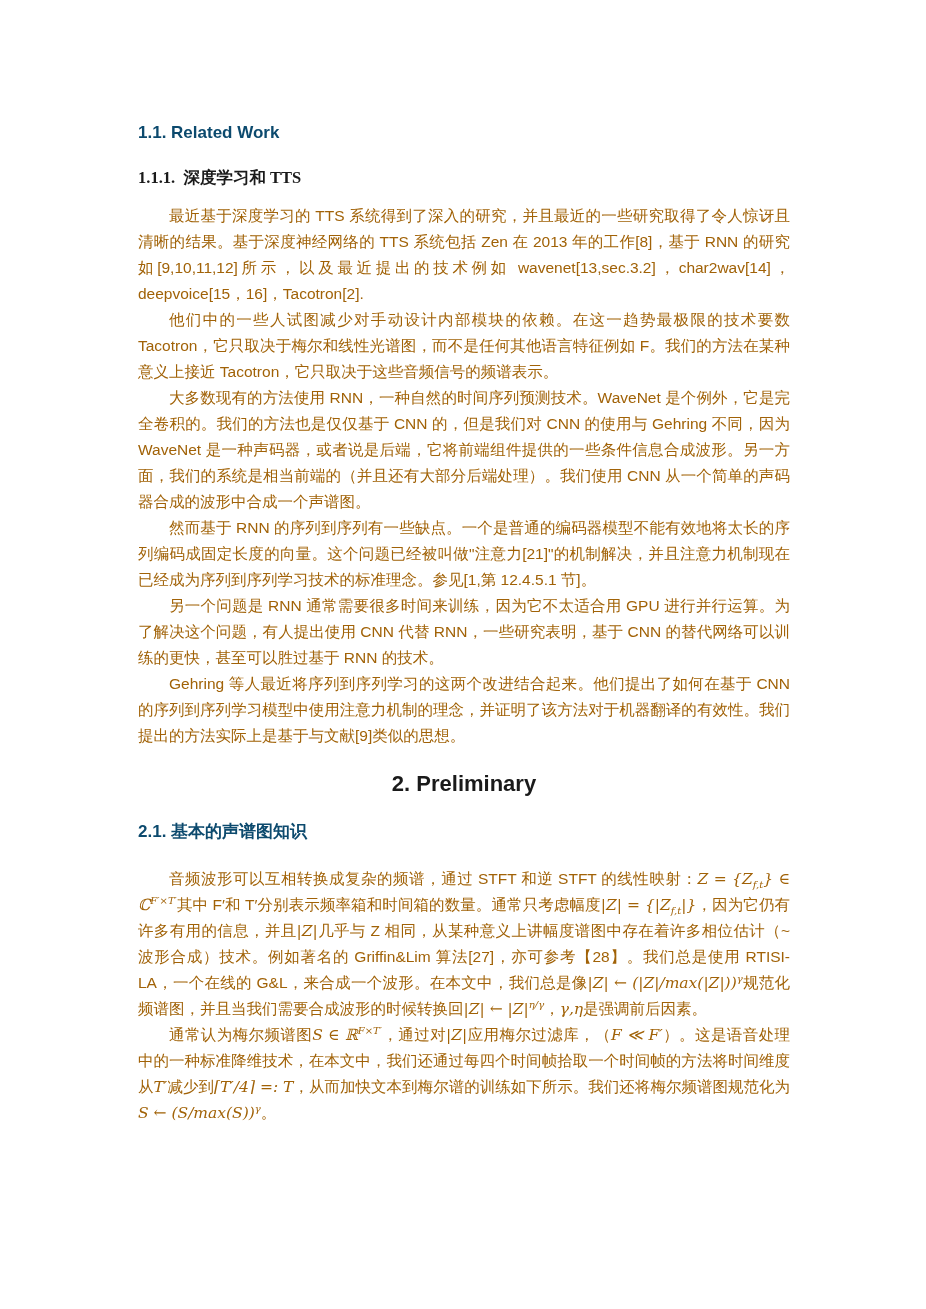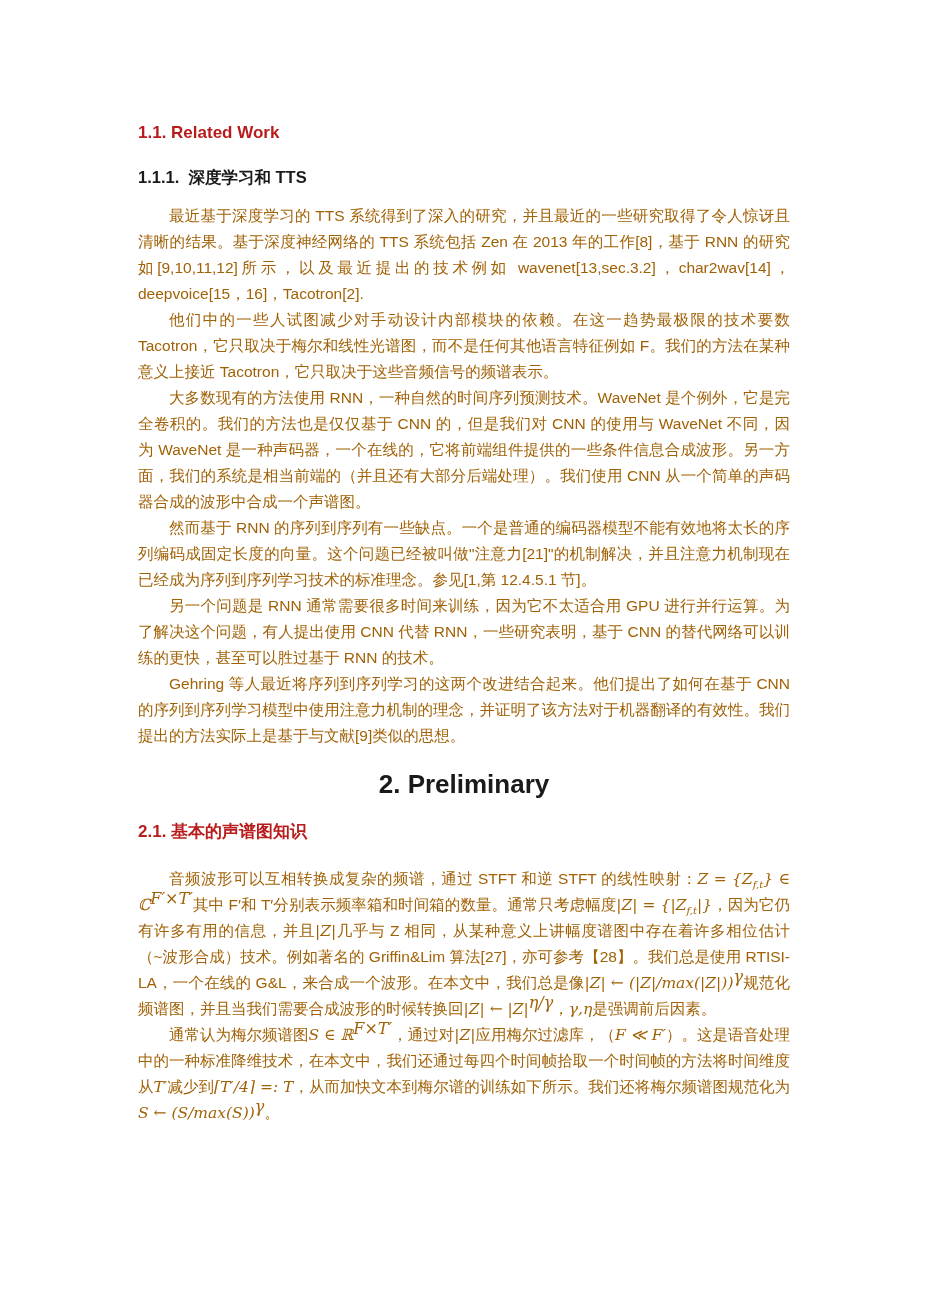--- a/index.html
+++ b/index.html
@@ -15,62 +15,63 @@
     background: #ffffff;
     padding: 122px 136px 0 138px;
     overflow: hidden;
   }
   .content { width: 652px; }
   h2.section {
     font-size: 17px; font-weight: 700;
     line-height: 21px;
     margin: 0 0 24px 0;
     white-space: pre-wrap;
-    color: #b91c1c;
+    color: #0c4a6e;
   }
   h3.subsection {
     font-size: 16.5px; font-weight: 700;
     line-height: 21px;
     margin: 20px 0 15px 0;
     white-space: pre-wrap;
     color: #1a1a1a;
+    font-family: Liberation Serif, serif;
   }
   h3.subsection:first-of-type { margin-top: 0; }
   h1.chapter {
-    font-size: 26px; font-weight: 700;
+    font-size: 22px; font-weight: 700;
     line-height: 30px;
     text-align: center;
     margin: 20px 0 22px 0;
     color: #1a1a1a;
   }
   p.paragraph {
     font-size: 15.5px;
     line-height: 26px;
     text-align: justify;
     text-indent: 2em;
     margin: 0;
     color: #a16207;
   }
   .math {
     font-family: "DejaVu Serif", "Liberation Serif", serif;
     font-style: italic;
   }
-  sup.math { font-size: 16px; line-height: 0; vertical-align: super; }
+  sup.math { font-size: 10px; line-height: 0; vertical-align: super; }
   sub.math { font-size: 10px; line-height: 0; vertical-align: sub; }
 </style>
 </head>
 <body>
 
 <div class="page">
   <div class="content">
       <h2 class="section">1.1. Related Work</h2>
       <h3 class="subsection">1.1.1.  深度学习和 TTS</h3>
       <p class="paragraph">最近基于深度学习的 TTS 系统得到了深入的研究，并且最近的一些研究取得了令人惊讶且清晰的结果。基于深度神经网络的 TTS 系统包括 Zen 在 2013 年的工作[8]，基于 RNN 的研究如[9,10,11,12]所示，以及最近提出的技术例如 wavenet[13,sec.3.2]，char2wav[14]，deepvoice[15，16]，Tacotron[2].</p>
       <p class="paragraph">他们中的一些人试图减少对手动设计内部模块的依赖。在这一趋势最极限的技术要数 Tacotron，它只取决于梅尔和线性光谱图，而不是任何其他语言特征例如 F。我们的方法在某种意义上接近 Tacotron，它只取决于这些音频信号的频谱表示。</p>
-      <p class="paragraph">大多数现有的方法使用 RNN，一种自然的时间序列预测技术。WaveNet 是个例外，它是完全卷积的。我们的方法也是仅仅基于 CNN 的，但是我们对 CNN 的使用与 WaveNet 不同，因为 WaveNet 是一种声码器，一个在线的，它将前端组件提供的一些条件信息合成波形。另一方面，我们的系统是相当前端的（并且还有大部分后端处理）。我们使用 CNN 从一个简单的声码器合成的波形中合成一个声谱图。</p>
+      <p class="paragraph">大多数现有的方法使用 RNN，一种自然的时间序列预测技术。WaveNet 是个例外，它是完全卷积的。我们的方法也是仅仅基于 CNN 的，但是我们对 CNN 的使用与 Gehring 不同，因为 WaveNet 是一种声码器，或者说是后端，它将前端组件提供的一些条件信息合成波形。另一方面，我们的系统是相当前端的（并且还有大部分后端处理）。我们使用 CNN 从一个简单的声码器合成的波形中合成一个声谱图。</p>
       <p class="paragraph">然而基于 RNN 的序列到序列有一些缺点。一个是普通的编码器模型不能有效地将太长的序列编码成固定长度的向量。这个问题已经被叫做"注意力[21]"的机制解决，并且注意力机制现在已经成为序列到序列学习技术的标准理念。参见[1,第 12.4.5.1 节]。</p>
       <p class="paragraph">另一个问题是 RNN 通常需要很多时间来训练，因为它不太适合用 GPU 进行并行运算。为了解决这个问题，有人提出使用 CNN 代替 RNN，一些研究表明，基于 CNN 的替代网络可以训练的更快，甚至可以胜过基于 RNN 的技术。</p>
       <p class="paragraph">Gehring 等人最近将序列到序列学习的这两个改进结合起来。他们提出了如何在基于 CNN 的序列到序列学习模型中使用注意力机制的理念，并证明了该方法对于机器翻译的有效性。我们提出的方法实际上是基于与文献[9]类似的思想。</p>
       <h1 class="chapter">2. Preliminary</h1>
       <h2 class="section">2.1. 基本的声谱图知识</h2>
       <p class="paragraph"><span class="txt">音频波形可以互相转换成复杂的频谱，通过 STFT 和逆 STFT 的线性映射：</span><span class="math">Z = {Z</span><sub class="math">f,t</sub><span class="math">} ∈ ℂ</span><sup class="math">F′×T′</sup><span class="txt">其中 F′和 T′分别表示频率箱和时间箱的数量。通常只考虑幅度</span><span class="math">|Z| = {|Z</span><sub class="math">f,t</sub><span class="math">|}</span><span class="txt">，因为它仍有许多有用的信息，并且</span><span class="math">|Z|</span><span class="txt">几乎与 Z 相同，从某种意义上讲幅度谱图中存在着许多相位估计（~波形合成）技术。例如著名的 Griffin&amp;Lim 算法[27]，亦可参考【28】。我们总是使用 RTISI-LA，一个在线的 G&amp;L，来合成一个波形。在本文中，我们总是像</span><span class="math">|Z| ← (|Z|/max(|Z|))</span><sup class="math">γ</sup><span class="txt">规范化频谱图，并且当我们需要合成波形的时候转换回</span><span class="math">|Z| ← |Z|</span><sup class="math">η/γ</sup><span class="txt">，</span><span class="math">γ,η</span><span class="txt">是强调前后因素。</span></p>
       <p class="paragraph"><span class="txt">通常认为梅尔频谱图</span><span class="math">S ∈ ℝ</span><sup class="math">F×T′</sup><span class="txt">，通过对</span><span class="math">|Z|</span><span class="txt">应用梅尔过滤库，（</span><span class="math">F ≪ F′</span><span class="txt">）。这是语音处理中的一种标准降维技术，在本文中，我们还通过每四个时间帧拾取一个时间帧的方法将时间维度从</span><span class="math">T′</span><span class="txt">减少到</span><span class="math">⌈T′/4⌉ =: T</span><span class="txt">，从而加快文本到梅尔谱的训练如下所示。我们还将梅尔频谱图规范化为</span><span class="math">S ← (S/max(S))</span><sup class="math">γ</sup><span class="txt">。</span></p>
     </div>
 </div>
 

